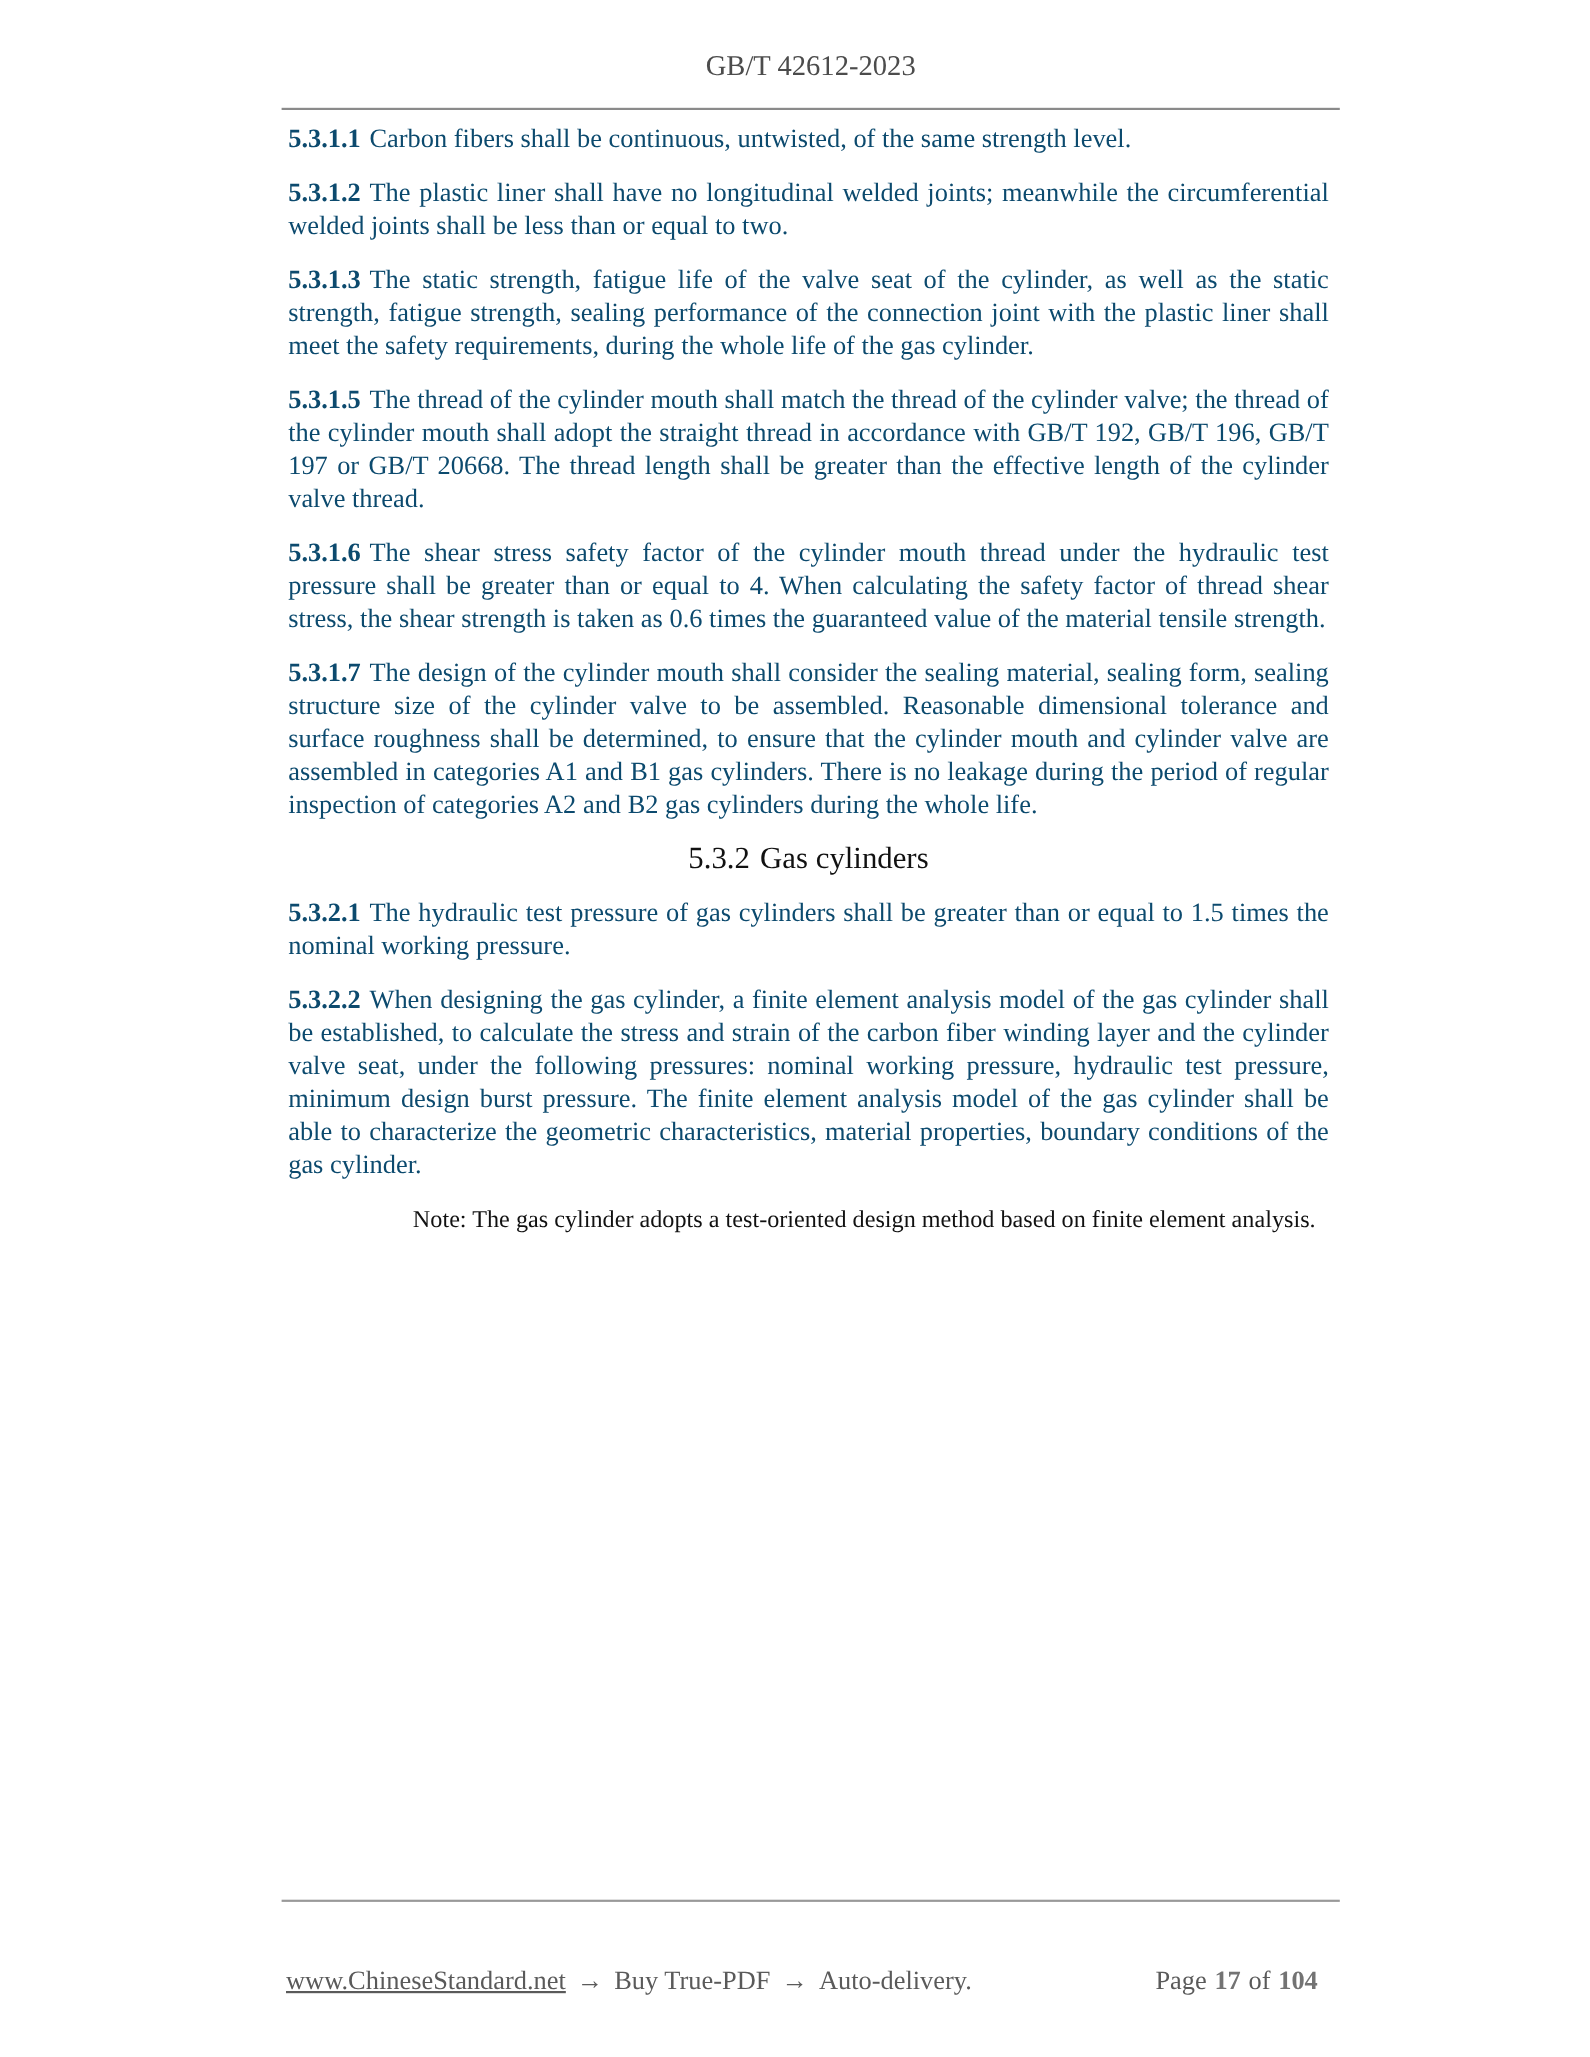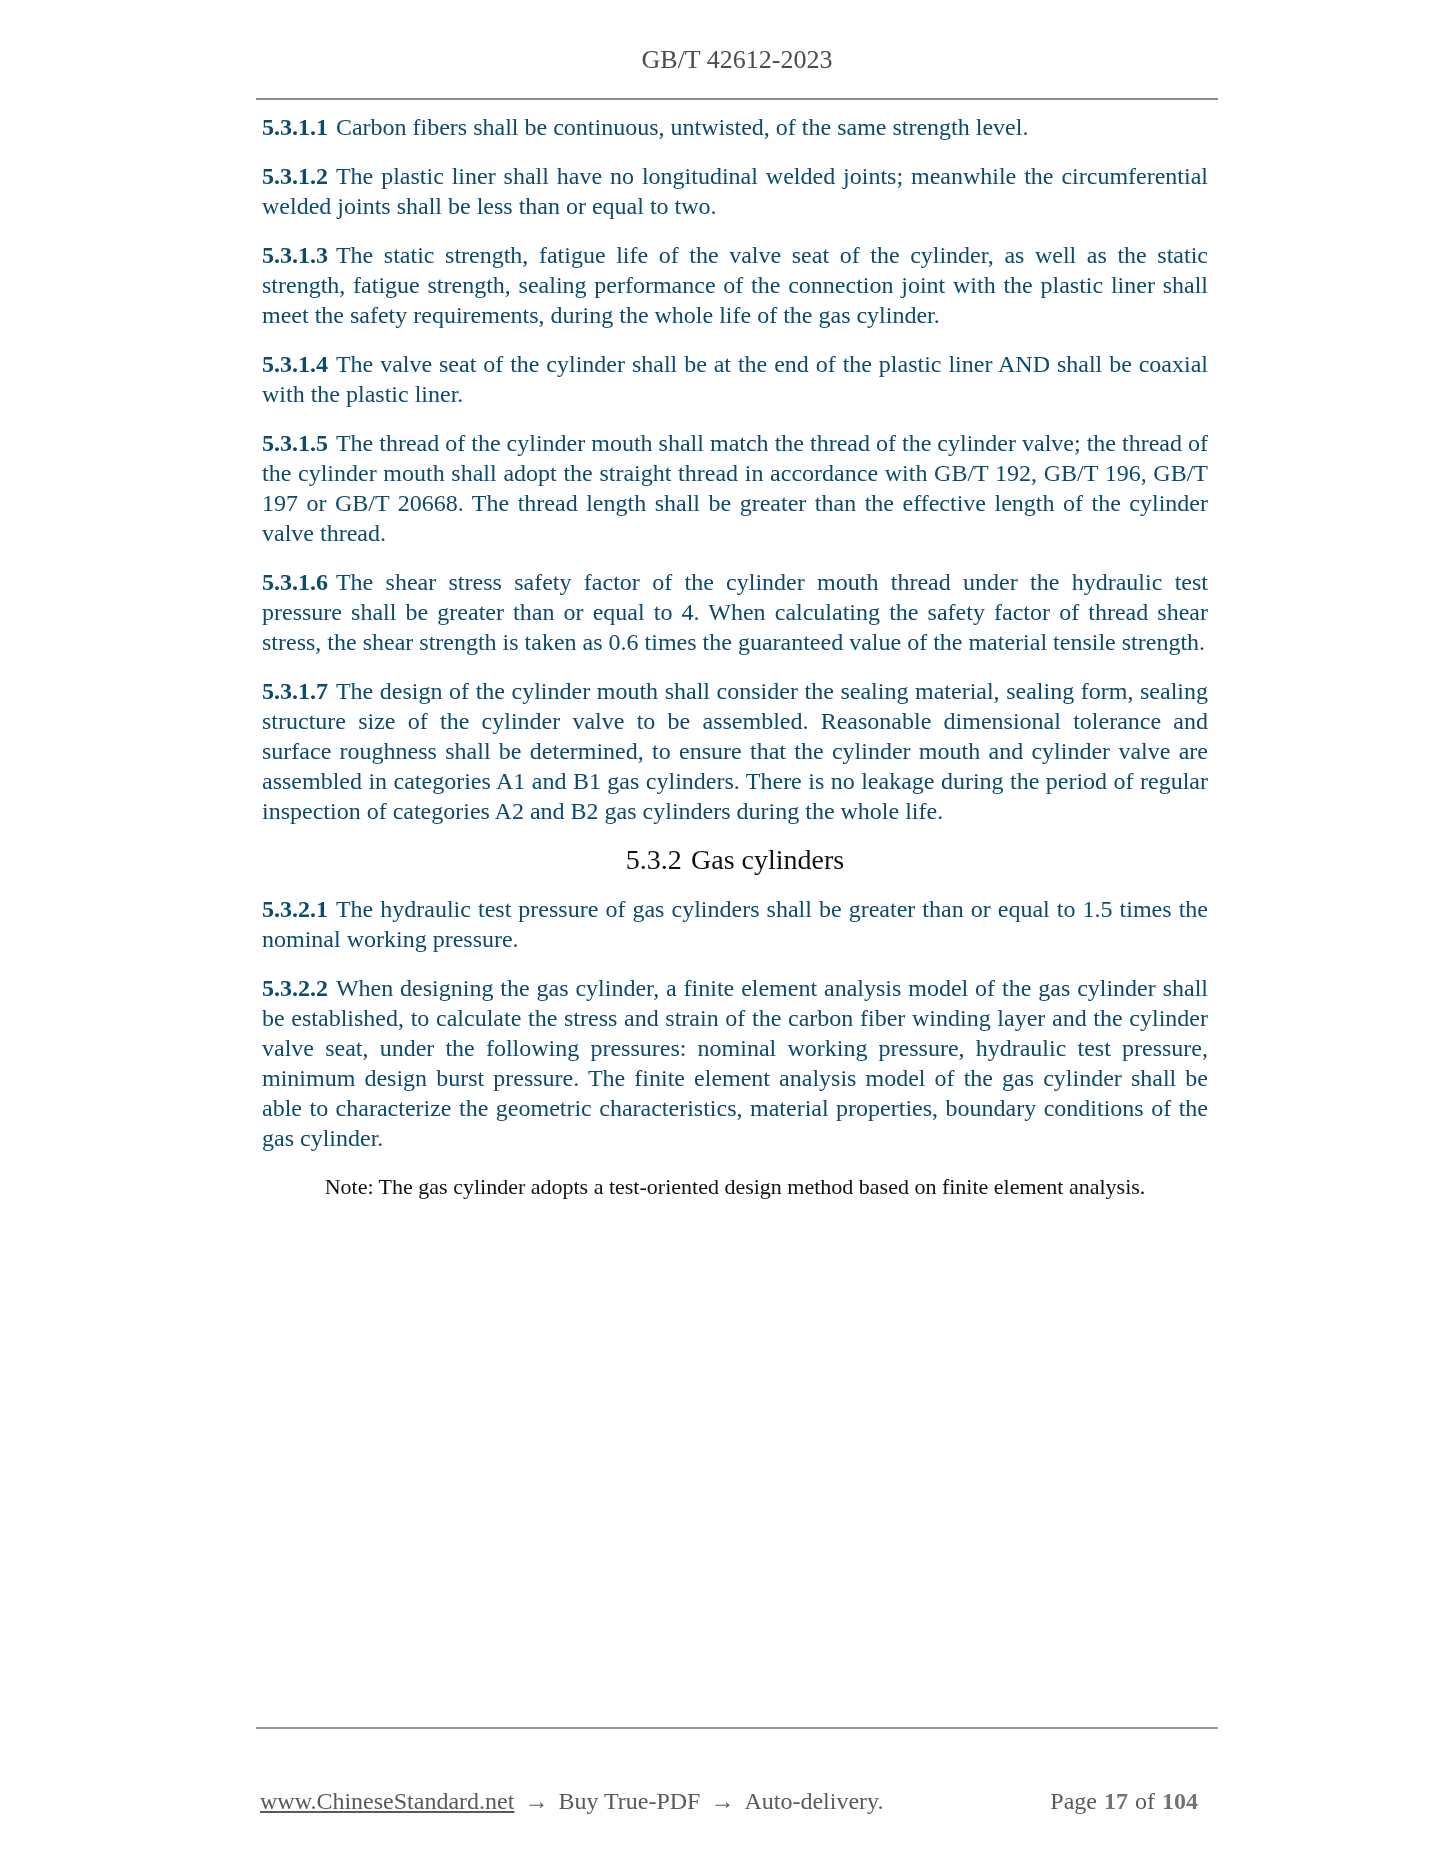--- a/index.html
+++ b/index.html
@@ -51,22 +51,22 @@
     line-height: 30px;
     font-weight: normal;
     text-align: center;
     margin: 19px 0;
     color: #111111;
   }
   p.heading .num { margin-right: 0.33em; }
   p.note {
     font-size: 22px;
     line-height: 30px;
-    text-align: center;
-    margin: 19px 0;
+    text-align: right;
+    margin: 19px 12px;
     color: #111111;
   }
   .footer {
     position: absolute;
     left: 256px;
     top: 1727px;
     width: 962px;
   }
   .footer-rule {
     border: none;
@@ -116,21 +116,20 @@
     <hr class="rule">
 
     <div class="body-text">
 
       <p class="clause"><span class="num">5.3.1.1</span><span>Carbon fibers shall be continuous, untwisted, of the same strength level.</span></p>
 
       <p class="clause"><span class="num">5.3.1.2</span><span>The plastic liner shall have no longitudinal welded joints; meanwhile the circumferential welded joints shall be less than or equal to two.</span></p>
 
       <p class="clause"><span class="num">5.3.1.3</span><span>The static strength, fatigue life of the valve seat of the cylinder, as well as the static strength, fatigue strength, sealing performance of the connection joint with the plastic liner shall meet the safety requirements, during the whole life of the gas cylinder.</span></p>
 
-      <p class="clause"><span class="num">5.3.1.4</span><span>The valve seat of the cylinder shall be at the end of the plastic liner AND shall be coaxial with the plastic liner.</span></p>
 
       <p class="clause"><span class="num">5.3.1.5</span><span>The thread of the cylinder mouth shall match the thread of the cylinder valve; the thread of the cylinder mouth shall adopt the straight thread in accordance with GB/T 192, GB/T 196, GB/T 197 or GB/T 20668. The thread length shall be greater than the effective length of the cylinder valve thread.</span></p>
 
       <p class="clause"><span class="num">5.3.1.6</span><span>The shear stress safety factor of the cylinder mouth thread under the hydraulic test pressure shall be greater than or equal to 4. When calculating the safety factor of thread shear stress, the shear strength is taken as 0.6 times the guaranteed value of the material tensile strength.</span></p>
 
       <p class="clause"><span class="num">5.3.1.7</span><span>The design of the cylinder mouth shall consider the sealing material, sealing form, sealing structure size of the cylinder valve to be assembled. Reasonable dimensional tolerance and surface roughness shall be determined, to ensure that the cylinder mouth and cylinder valve are assembled in categories A1 and B1 gas cylinders. There is no leakage during the period of regular inspection of categories A2 and B2 gas cylinders during the whole life.</span></p>
 
       <p class="heading"><span class="num">5.3.2</span><span>Gas cylinders</span></p>
 
       <p class="clause"><span class="num">5.3.2.1</span><span>The hydraulic test pressure of gas cylinders shall be greater than or equal to 1.5 times the nominal working pressure.</span></p>

